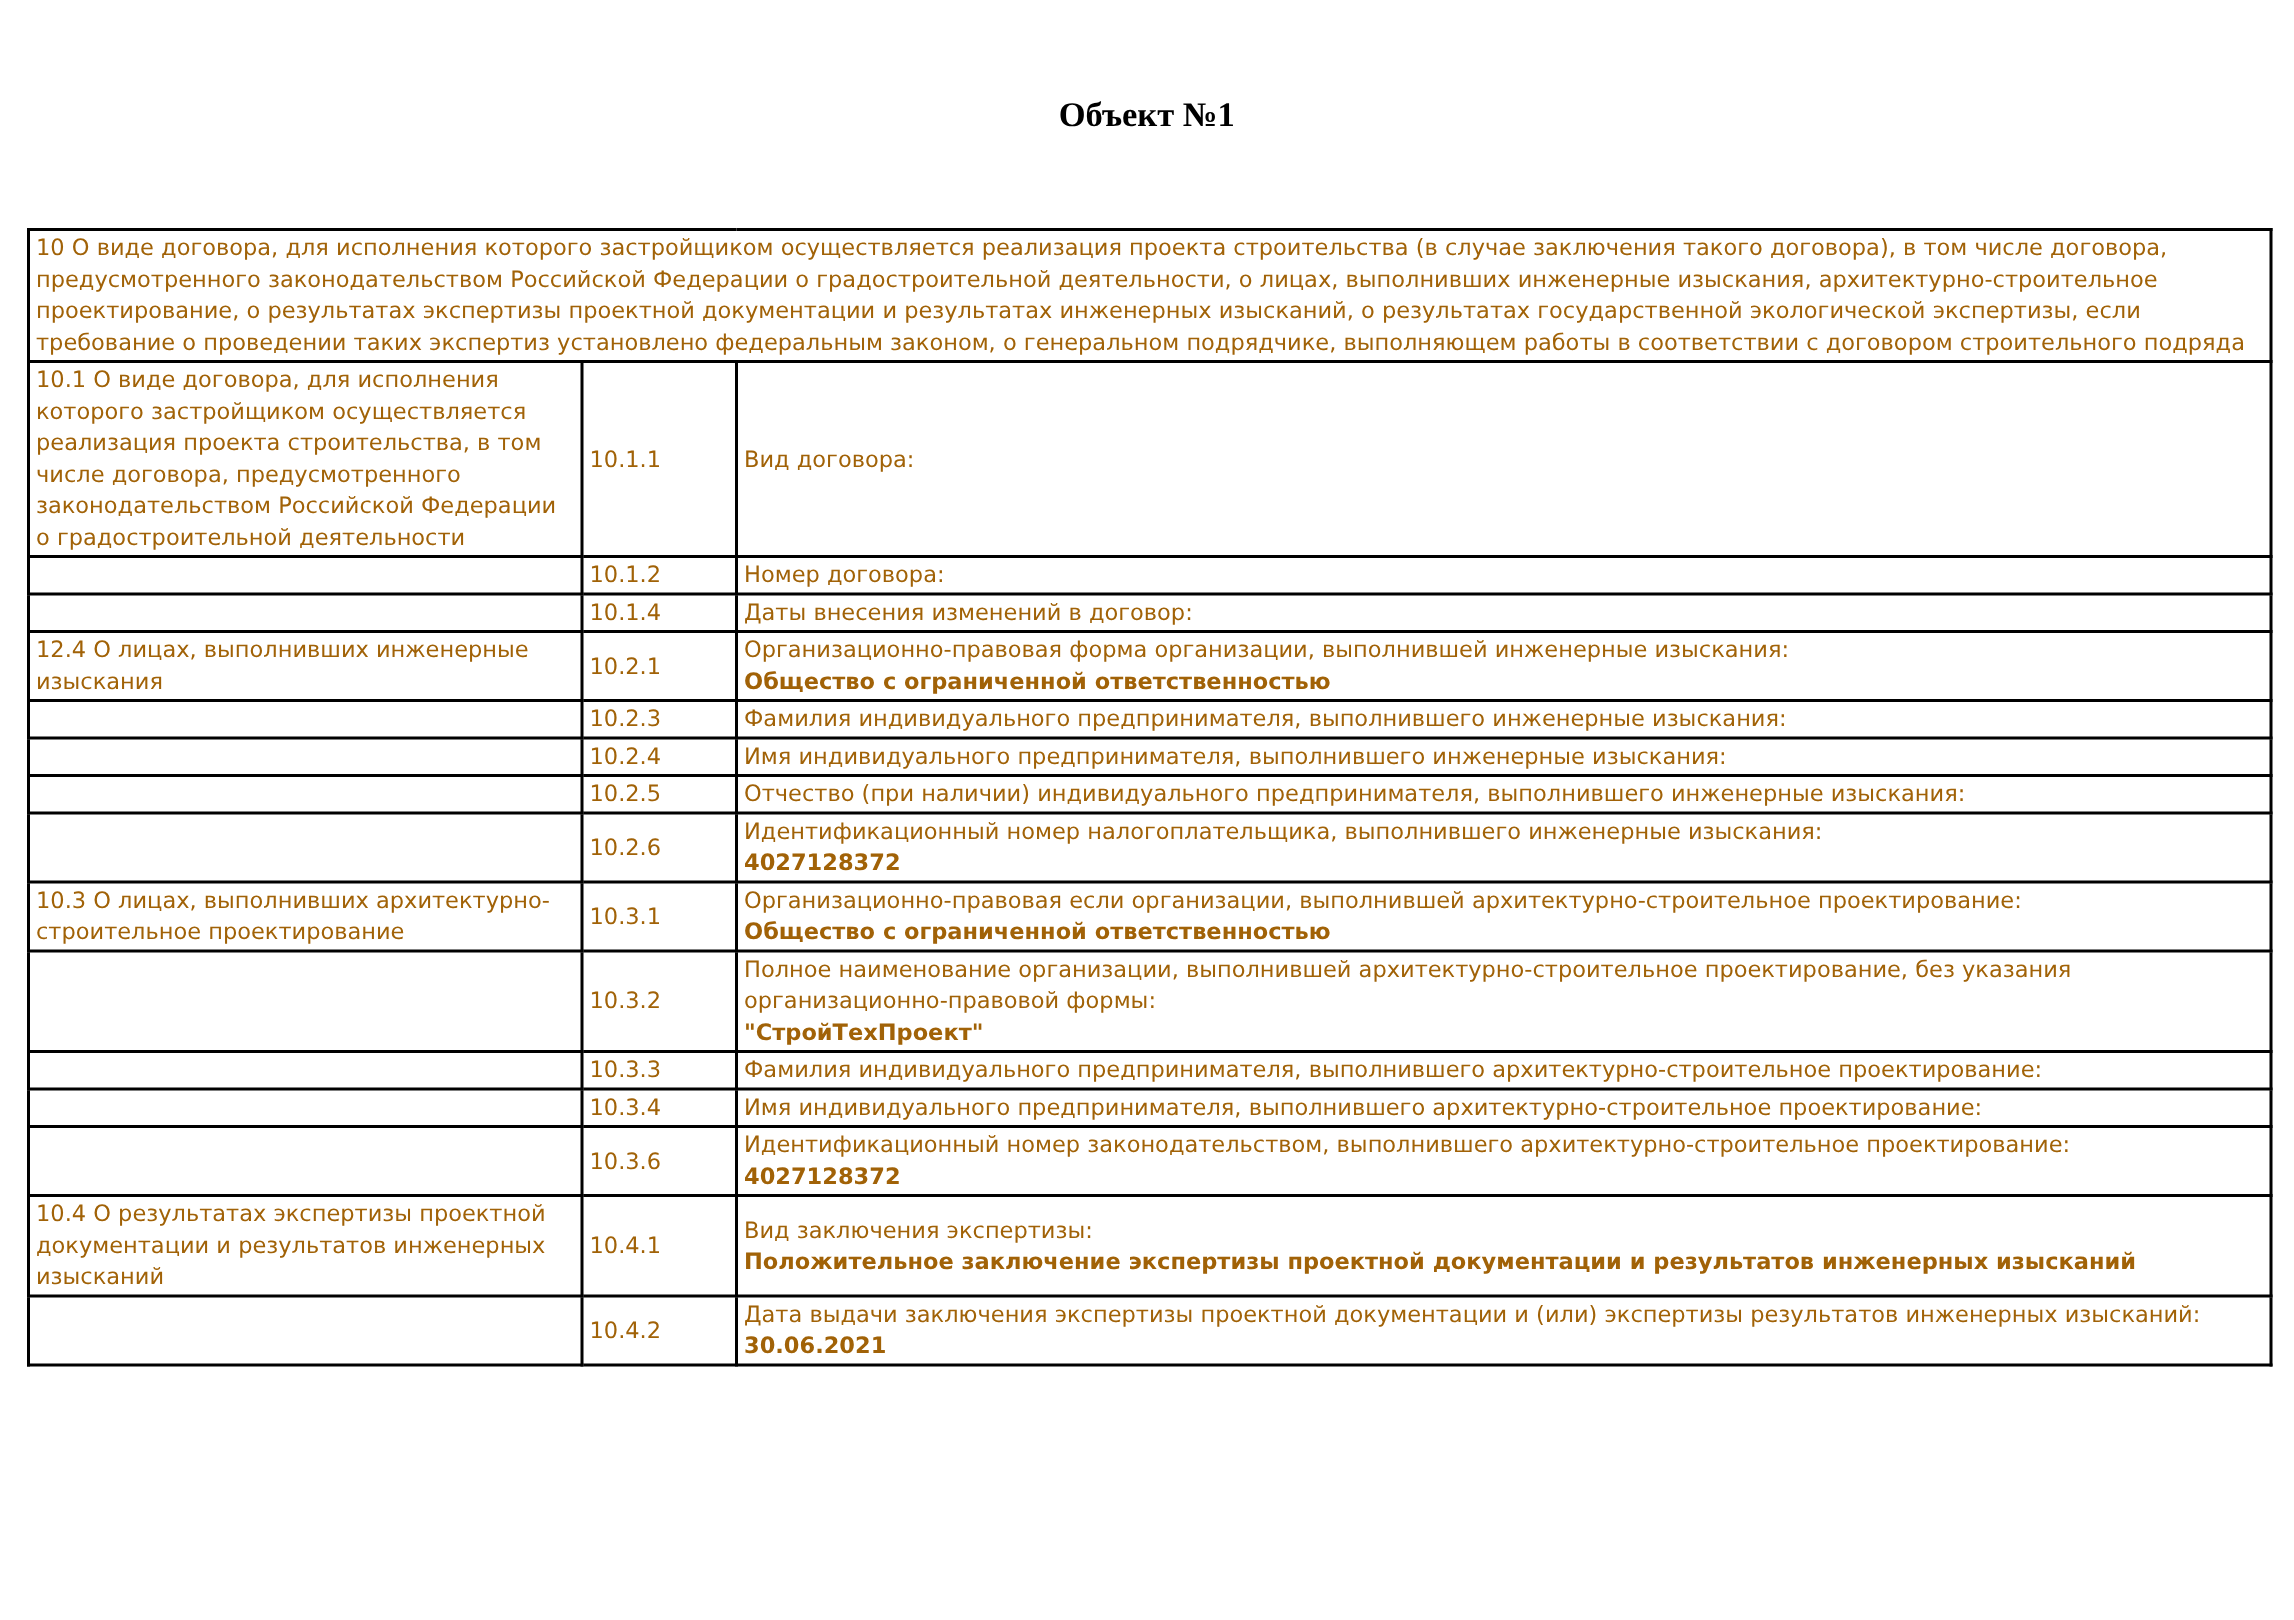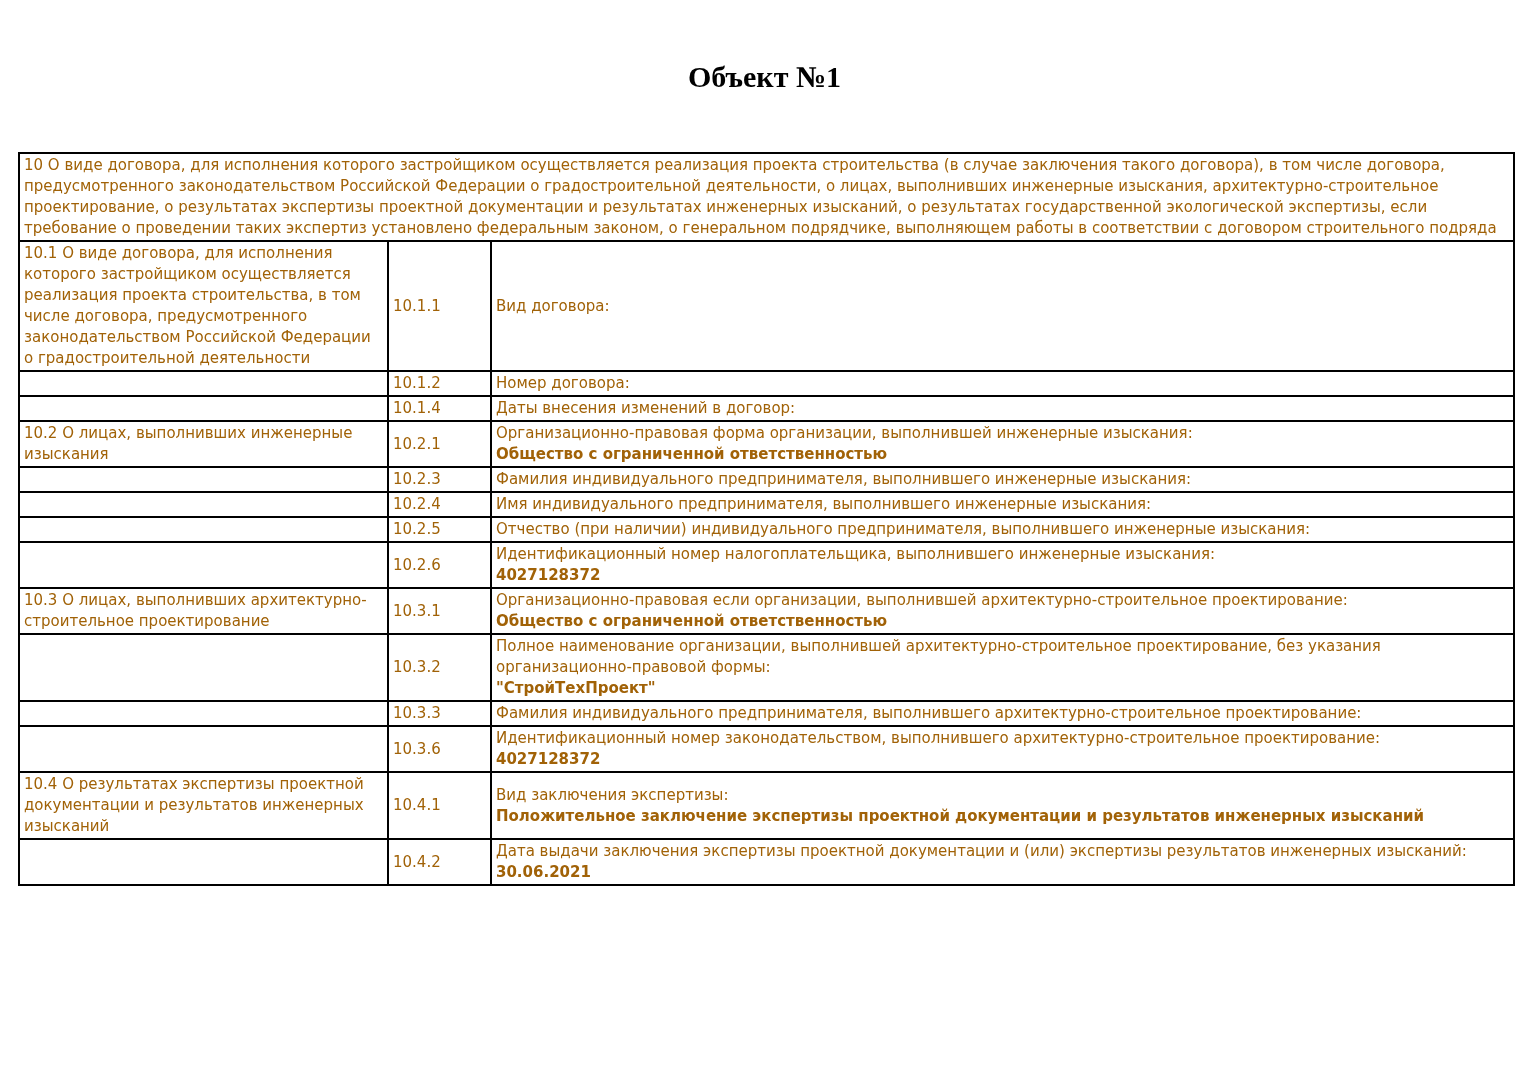--- a/index.html
+++ b/index.html
@@ -11,21 +11,21 @@
   .page {
     width: 1529px;
     min-height: 1080px;
     background: #ffffff;
     font-family: "DejaVu Sans", sans-serif;
     box-sizing: border-box;
   }
   .title {
     margin: 62px 0 0 0;
     font-family: "Liberation Serif", serif;
-    font-size: 30px;
+    font-size: 23px;
     line-height: 30px;
     font-weight: bold;
     text-align: center;
     color: #000000;
   }
   table.decl-table {
     border-collapse: collapse;
     table-layout: fixed;
     width: 1495px;
     margin: 60px 16px 0 18px;
@@ -95,21 +95,21 @@
   <tr>
     <td class="sec"></td>
     <td class="num">10.1.4</td>
     <td class="content">
       <div class="label">Даты внесения изменений в договор:</div>
 
     </td>
   </tr>
 
   <tr>
-    <td class="sec">10.2 О лицах, выполнивших инженерные изыскания</td>
+    <td class="sec">12.4 О лицах, выполнивших инженерные изыскания</td>
     <td class="num">10.2.1</td>
     <td class="content">
       <div class="label">Организационно-правовая форма организации, выполнившей инженерные изыскания:</div>
       <div class="value">Общество с ограниченной ответственностью</div>
     </td>
   </tr>
 
 
   <tr>
     <td class="sec"></td>
@@ -167,20 +167,28 @@
 
   <tr>
     <td class="sec"></td>
     <td class="num">10.3.3</td>
     <td class="content">
       <div class="label">Фамилия индивидуального предпринимателя, выполнившего архитектурно-строительное проектирование:</div>
 
     </td>
   </tr>
 
+  <tr>
+    <td class="sec"></td>
+    <td class="num">10.3.4</td>
+    <td class="content">
+      <div class="label">Имя индивидуального предпринимателя, выполнившего архитектурно-строительное проектирование:</div>
+
+    </td>
+  </tr>
 
 
   <tr>
     <td class="sec"></td>
     <td class="num">10.3.6</td>
     <td class="content">
       <div class="label">Идентификационный номер законодательством, выполнившего архитектурно-строительное проектирование:</div>
       <div class="value">4027128372</div>
     </td>
   </tr>

